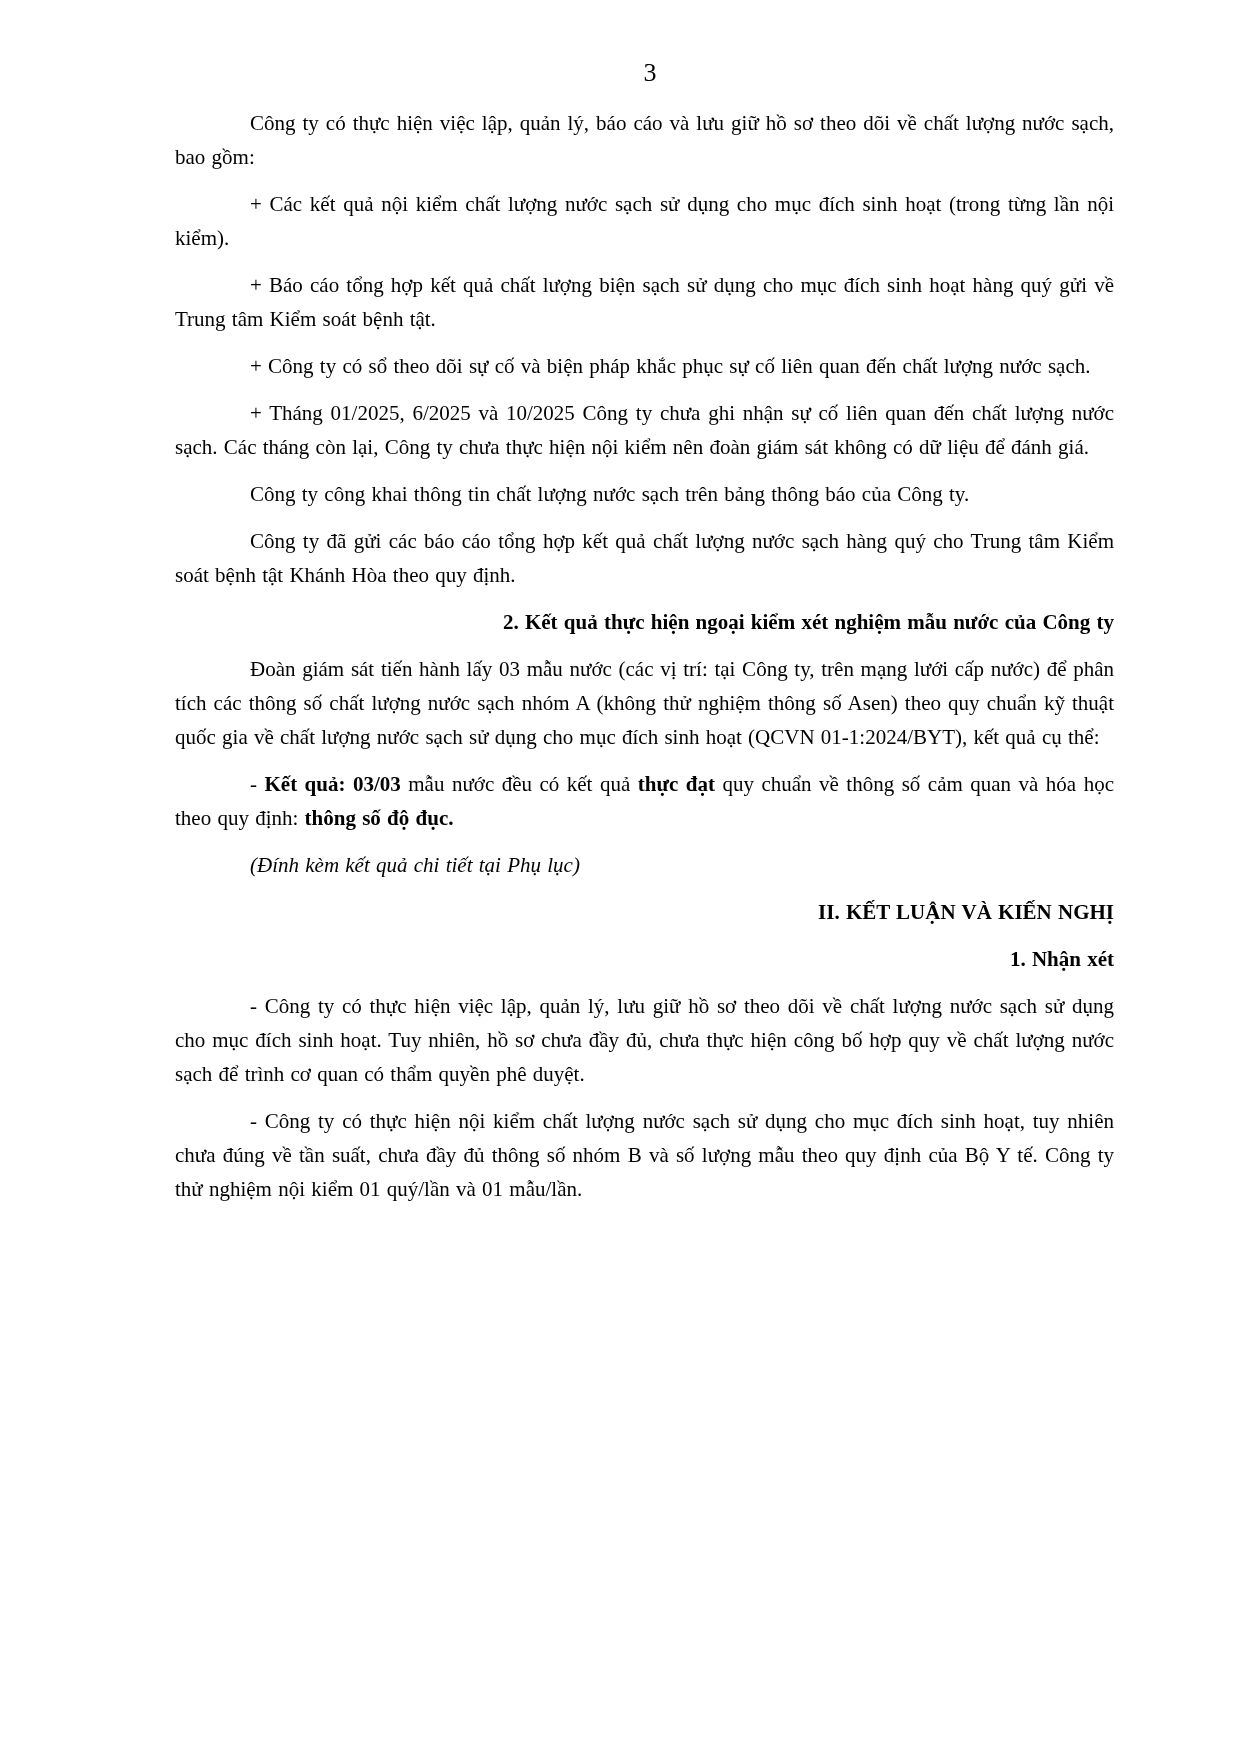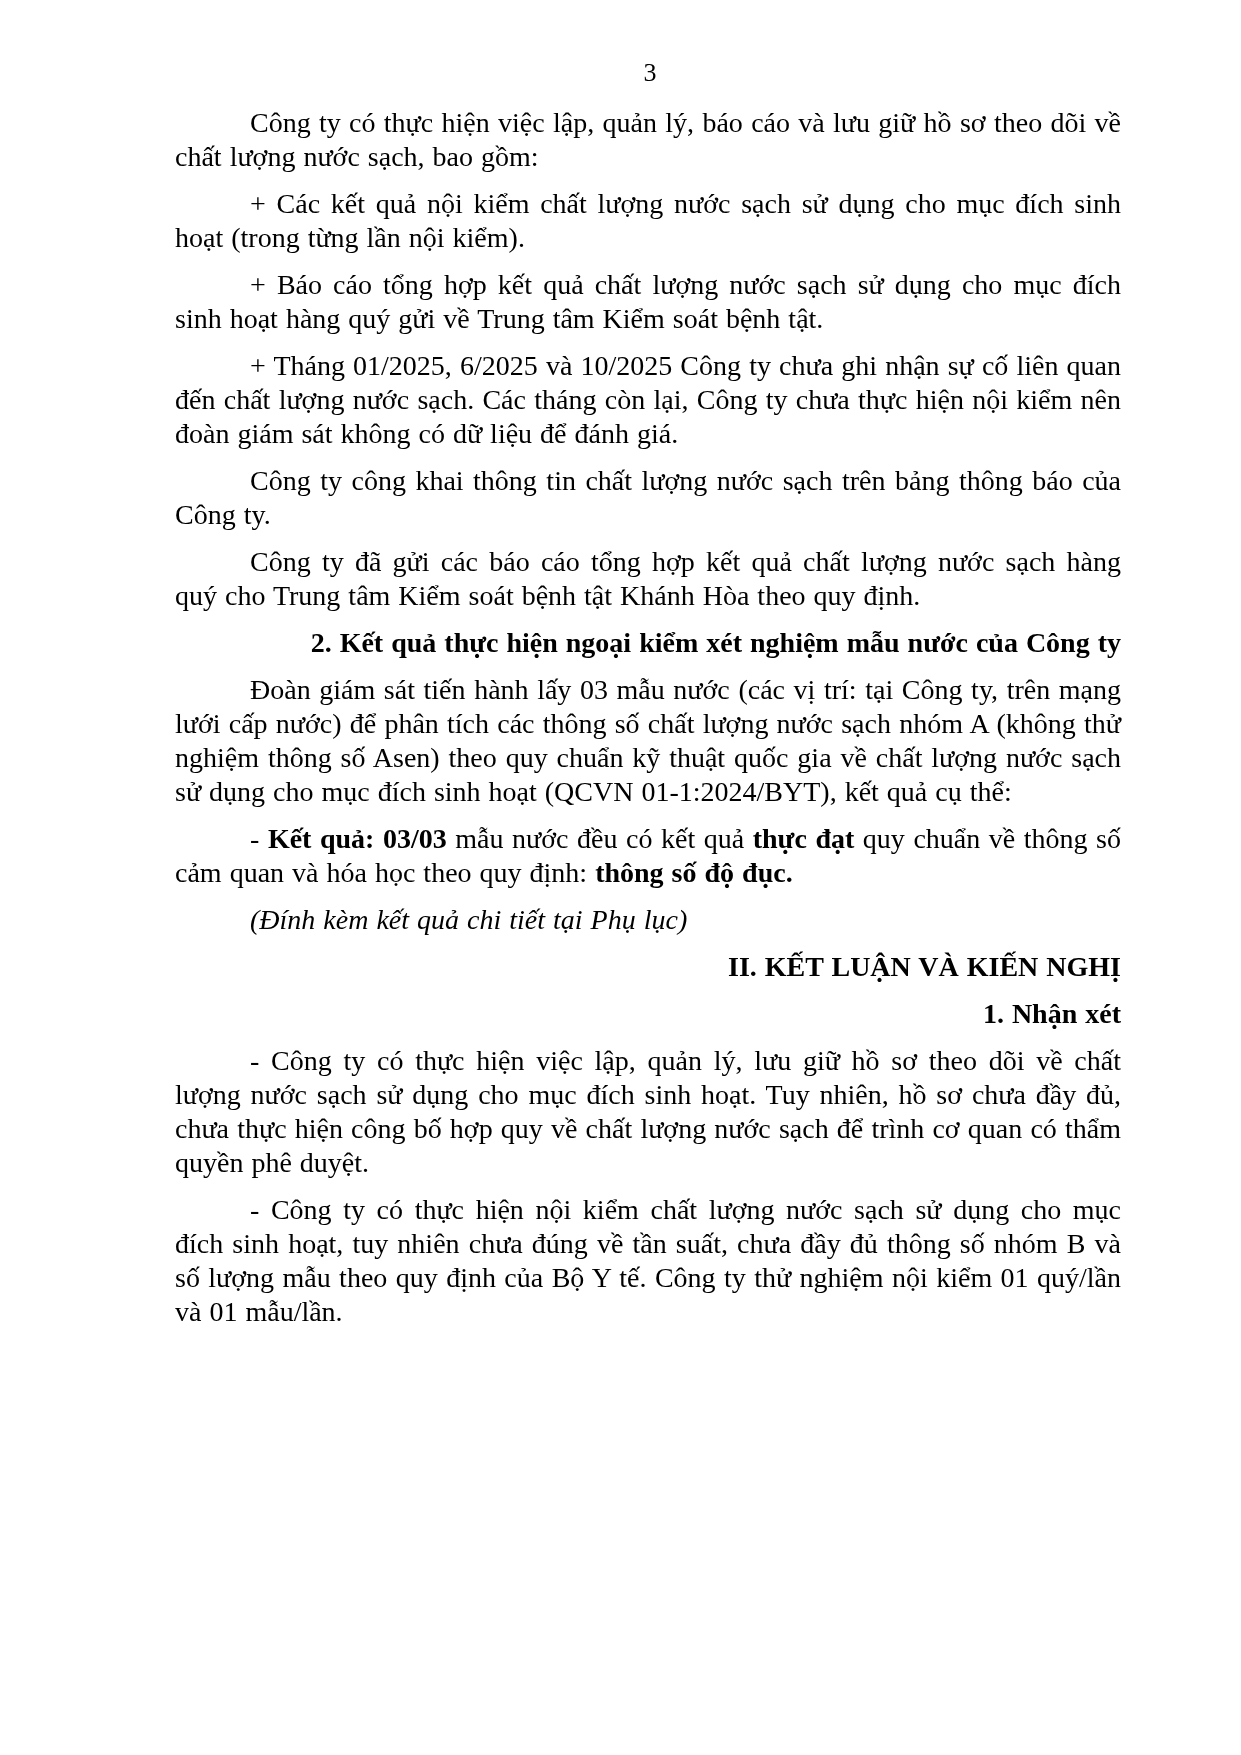--- a/index.html
+++ b/index.html
@@ -22,45 +22,46 @@
     background: #ffffff;
     overflow: hidden;
   }
   .page-number {
     text-align: center;
     font-size: 26px;
     line-height: 34px;
     margin-bottom: 16px;
   }
   #doc-body p {
-    font-size: 28px;
+    font-size: 21px;
     line-height: 34px;
     text-align: justify;
     text-indent: 75px;
-    margin: 0 4px 13px 0;
+    margin: 0 11px 13px 0;
     word-spacing: 1px;
   }
   #doc-body p.italic {
     font-style: italic;
     text-align: left;
   }
   #doc-body p.heading {
     font-weight: bold;
     text-align: right;
   }
 </style>
 </head>
 <body>
 
 <div class="page">
   <div class="page-number">3</div>
   <div id="doc-body">
       <p class="body"><span>Công ty có thực hiện việc lập, quản lý, báo cáo và lưu giữ hồ sơ theo dõi về chất lượng nước sạch, bao gồm:</span></p>
       <p class="body"><span>+ Các kết quả nội kiểm chất lượng nước sạch sử dụng cho mục đích sinh hoạt (trong từng lần nội kiểm).</span></p>
-      <p class="body"><span>+ Báo cáo tổng hợp kết quả chất lượng nước sạch sử dụng cho mục đích sinh hoạt hàng quý gửi về Trung tâm Kiểm soát bệnh tật.</span></p>
+      <p class="body"><span>+ Báo cáo tổng hợp kết quả chất lượng biện sạch sử dụng cho mục đích sinh hoạt hàng quý gửi về Trung tâm Kiểm soát bệnh tật.</span></p>
+      <p class="body"><span>+ Công ty có sổ theo dõi sự cố và biện pháp khắc phục sự cố liên quan đến chất lượng nước sạch.</span></p>
       <p class="body"><span>+ Tháng 01/2025, 6/2025 và 10/2025 Công ty chưa ghi nhận sự cố liên quan đến chất lượng nước sạch. Các tháng còn lại, Công ty chưa thực hiện nội kiểm nên đoàn giám sát không có dữ liệu để đánh giá.</span></p>
       <p class="body"><span>Công ty công khai thông tin chất lượng nước sạch trên bảng thông báo của Công ty.</span></p>
       <p class="body"><span>Công ty đã gửi các báo cáo tổng hợp kết quả chất lượng nước sạch hàng quý cho Trung tâm Kiểm soát bệnh tật Khánh Hòa theo quy định.</span></p>
       <p class="heading"><span style="font-weight: bold;">2. Kết quả thực hiện ngoại kiểm xét nghiệm mẫu nước của Công ty</span></p>
       <p class="body"><span>Đoàn giám sát tiến hành lấy 03 mẫu nước (các vị trí: tại Công ty, trên mạng lưới cấp nước) để phân tích các thông số chất lượng nước sạch nhóm A (không thử nghiệm thông số Asen) theo quy chuẩn kỹ thuật quốc gia về chất lượng nước sạch sử dụng cho mục đích sinh hoạt (QCVN 01-1:2024/BYT), kết quả cụ thể:</span></p>
       <p class="body"><span>- </span><span style="font-weight: bold;">Kết quả: 03/03</span><span> mẫu nước đều có kết quả </span><span style="font-weight: bold;">thực đạt</span><span> quy chuẩn về thông số cảm quan và hóa học theo quy định: </span><span style="font-weight: bold;">thông số độ đục.</span></p>
       <p class="italic"><span style="font-style: italic; text-align: center;">(Đính kèm kết quả chi tiết tại Phụ lục)</span></p>
       <p class="heading"><span style="font-weight: bold;">II. KẾT LUẬN VÀ KIẾN NGHỊ</span></p>
       <p class="heading"><span style="font-weight: bold;">1. Nhận xét</span></p>
       <p class="body"><span>- Công ty có thực hiện việc lập, quản lý, lưu giữ hồ sơ theo dõi về chất lượng nước sạch sử dụng cho mục đích sinh hoạt. Tuy nhiên, hồ sơ chưa đầy đủ, chưa thực hiện công bố hợp quy về chất lượng nước sạch để trình cơ quan có thẩm quyền phê duyệt.</span></p>

